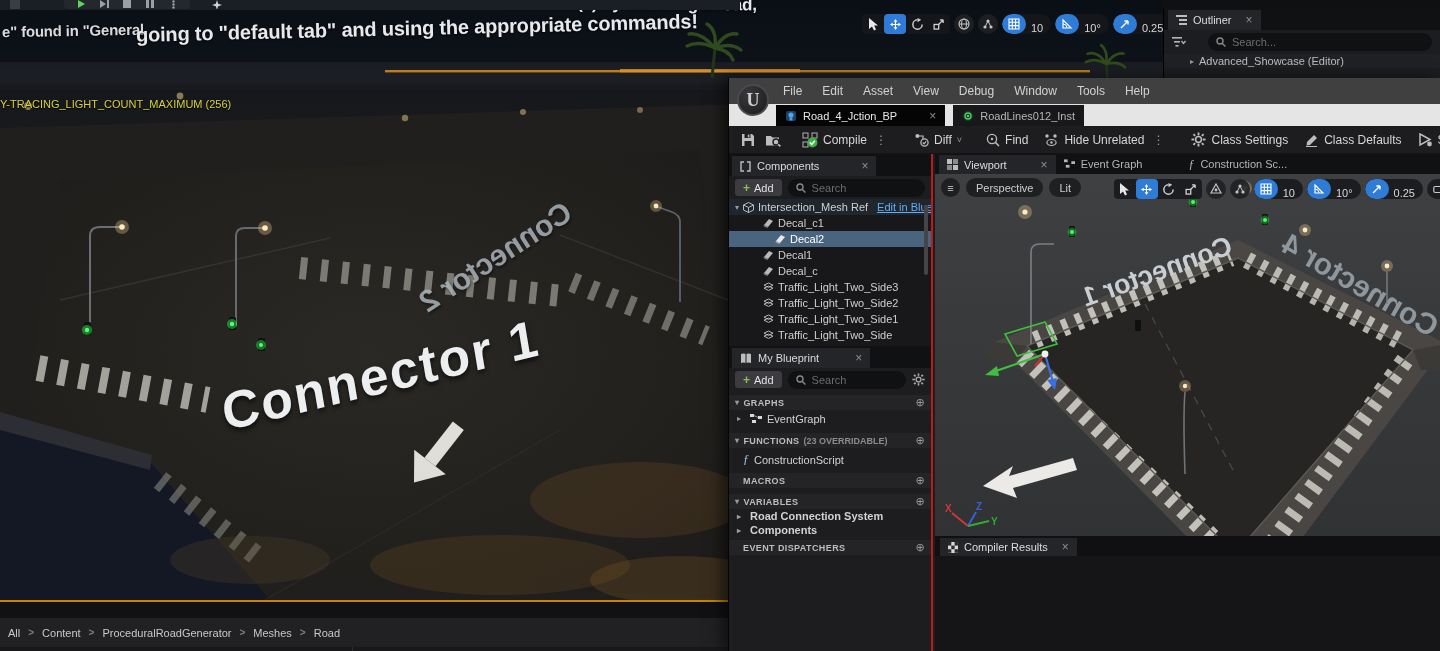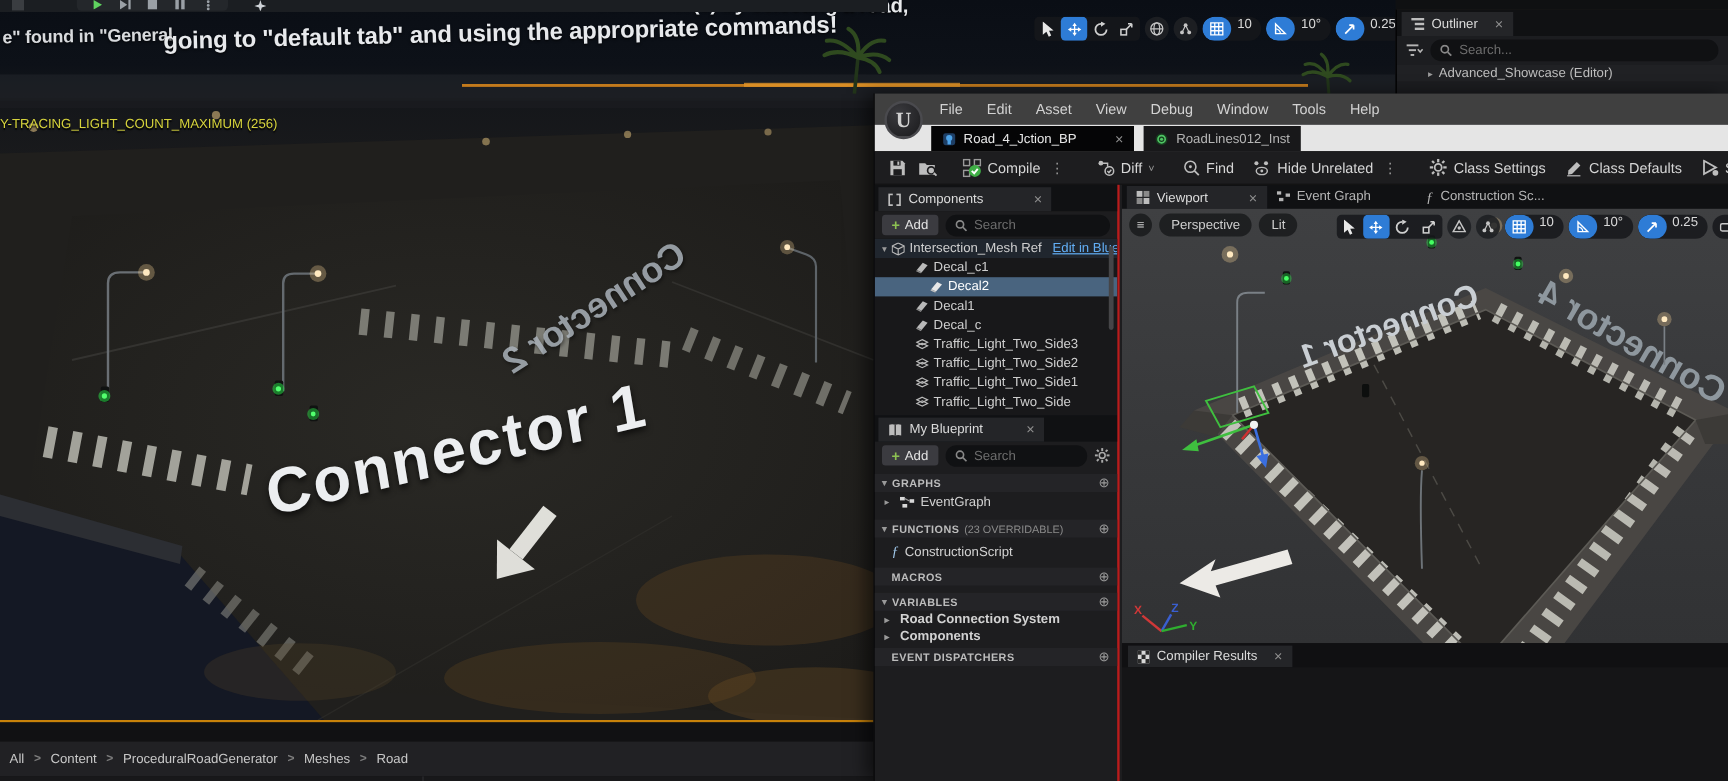--- a/index.html
+++ b/index.html
@@ -19,21 +19,21 @@
   .warn-text{position:absolute;color:#d6d33c;font-size:11px;font-weight:normal;text-shadow:0 1px 1px #000;white-space:nowrap}
   .connector-big{position:absolute;font-weight:bold;color:#eceef0;text-shadow:0 3px 5px rgba(0,0,0,.65);white-space:nowrap}
   .connector-mirror{position:absolute;font-weight:bold;color:#a9b1b9;opacity:.85;white-space:nowrap;text-shadow:0 2px 3px rgba(0,0,0,.5)}
 
   
   .vp-toolbar{position:absolute;display:flex;align-items:center;gap:4px;height:22px}
   .vpt-group{display:flex;align-items:center;background:rgba(22,24,27,.85);border-radius:4px;overflow:hidden;height:20px}
   .vpt-btn{width:22px;height:20px;display:flex;align-items:center;justify-content:center}
   .vpt-btn.blue{background:#2e7cd6;border-radius:4px}
   .vpt-round{width:20px;height:20px;border-radius:50%;background:rgba(30,32,36,.9);display:flex;align-items:center;justify-content:center}
-  .vpt-pill{display:flex;align-items:flex-start;background:rgba(22,24,27,.85);border-radius:10px;height:20px;overflow:hidden}
+  .vpt-pill{display:flex;align-items:flex-end;background:rgba(22,24,27,.85);border-radius:10px;height:20px;overflow:hidden}
   .vpt-pill .ic{width:24px;height:20px;display:flex;align-items:center;justify-content:center}
   .vpt-pill .ic.blue{background:#2e7cd6;border-radius:10px}
   .vpt-pill .val{padding:0 8px 0 5px;font-size:11px;color:#d8d8d8}
 
   
   #outliner{left:1163px;top:8px;width:277px;height:72px;background:#1c1d20;border-left:1px solid #000;overflow:hidden}
   .panel-tabbar{display:flex;align-items:flex-end;height:22px;background:#101113}
   .panel-tab{display:flex;align-items:center;gap:6px;background:#242528;height:20px;padding:0 8px;font-size:11px;color:#dcdcdc}
   .close-x{color:#8f8f8f;font-size:12px;line-height:1;margin-left:8px}
   .search-pill{display:flex;align-items:center;gap:4px;background:#101113;border-radius:10px;height:18px;padding:0 8px;flex:1}
@@ -70,21 +70,21 @@
   .add-btn{display:flex;align-items:center;gap:4px;background:#3b3b40;border-radius:3px;height:17px;padding:0 8px;font-size:11px;color:#e2e2e2}
   .add-plus{color:#8cc152;font-weight:bold;font-size:12px}
   .tree{background:#18181a;font-size:11px;color:#cfcfcf}
   .trow{display:flex;align-items:center;gap:4px;height:16px;padding-left:6px;white-space:nowrap;overflow:hidden}
   .trow.sel{background:#49647f;color:#fff}
   .trow .caret{width:9px;color:#9a9a9a;font-size:8px}
   .edit-link{color:#62aef5;text-decoration:underline;margin-left:5px}
   .scrollthumb{position:absolute;right:3px;width:4px;border-radius:2px;background:#454548}
   .sec-hdr{display:flex;align-items:center;height:15px;background:#242427;padding:0 6px;font-size:9px;font-weight:bold;color:#bdbdbd;letter-spacing:.4px}
   .sec-hdr .cplus{margin-left:auto;color:#9a9a9a;font-size:11px;font-weight:normal}
-  .sec-suffix{color:#8b8b8b;font-weight:normal;margin-left:4px;letter-spacing:0}
+  .sec-suffix{color:#8b8b8b;font-weight:bold;margin-left:4px;letter-spacing:0}
   .mb-row{display:flex;align-items:center;gap:5px;height:17px;padding-left:8px;font-size:11px;color:#d2d2d2}
   .mb-row .caret{color:#9a9a9a;font-size:8px;width:8px}
   .func-ic{color:#9fc6e8;font-style:italic;font-family:"Liberation Serif",serif;font-size:12px}
 
   
   #right-col{position:absolute;left:206px;top:76px;width:506px;height:497px;background:#141416}
   #bpvp{position:absolute;left:0;top:20px;width:506px;height:362px;background:linear-gradient(180deg,#3f4042,#37383a 55%,#313234);overflow:hidden}
   .pill{display:inline-flex;align-items:center;background:rgba(18,19,21,.72);border-radius:10px;height:19px;padding:0 10px;font-size:11px;color:#cfcfcf}
   .round-btn{width:19px;height:19px;border-radius:50%;background:rgba(18,19,21,.72);display:flex;align-items:center;justify-content:center;color:#cfcfcf;font-size:11px}
   #compiler-bar{position:absolute;left:0;top:382px;width:506px;height:20px;background:#101012;display:flex;align-items:flex-end}
@@ -314,21 +314,21 @@
         <svg width="11" height="11" viewBox="0 0 11 11">
             <rect x="0" y="0" width="11" height="2" fill="#bdbdbd"></rect>
             <rect x="3" y="4" width="8" height="2" fill="#bdbdbd"></rect>
             <rect x="3" y="8" width="8" height="2" fill="#bdbdbd"></rect>
           </svg>
       </span>
       <span>Outliner</span>
       <span class="close-x">×</span>
     </div>
   </div>
-  <div style="display:flex;align-items:center;gap:6px;padding:3px 8px;height:24px">
+  <div style="display:flex;align-items:center;gap:22px;padding:3px 8px;height:24px">
     <span class="icon">
       <svg width="14" height="12" viewBox="0 0 14 12">
           <rect x="0" y="1" width="10" height="1.6" fill="#b5b5b5"></rect>
           <rect x="2" y="5" width="6" height="1.6" fill="#b5b5b5"></rect>
           <rect x="3.5" y="9" width="3" height="1.6" fill="#b5b5b5"></rect>
           <path d="M11,5 l2,2.4 2,-2.4" transform="translate(-1.5,0)" stroke="#b5b5b5" fill="none" stroke-width="1.3"></path>
         </svg>
     </span>
     <div class="search-pill">
       <span class="icon">

